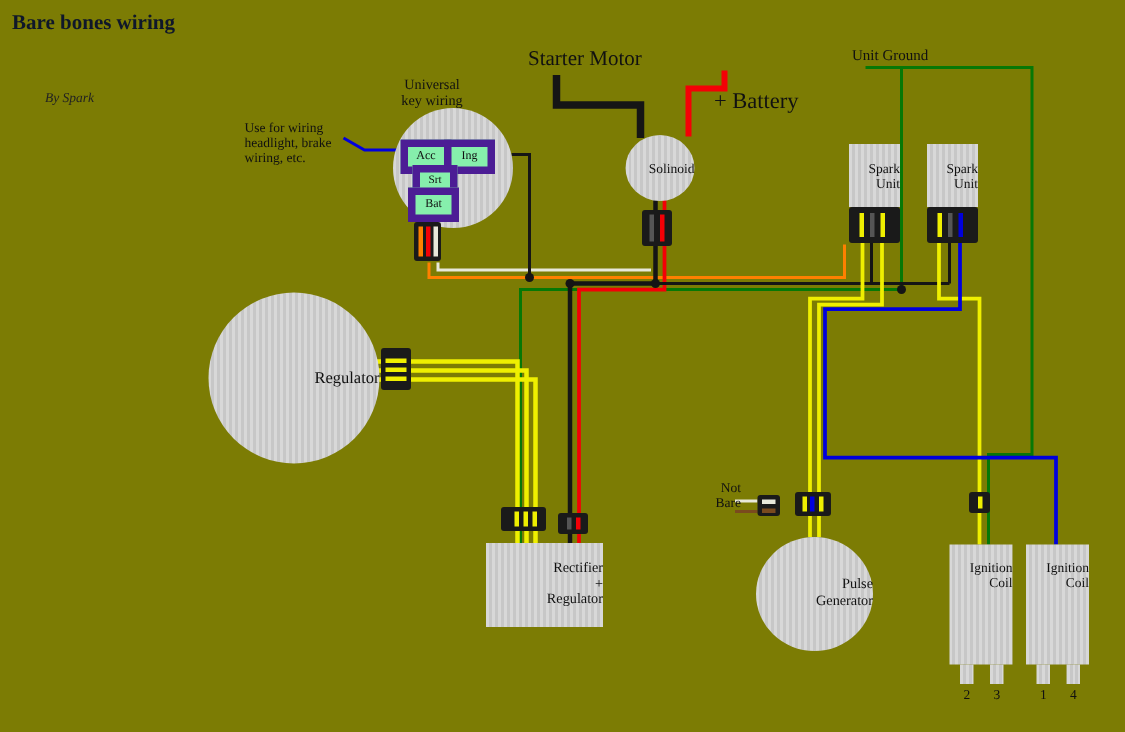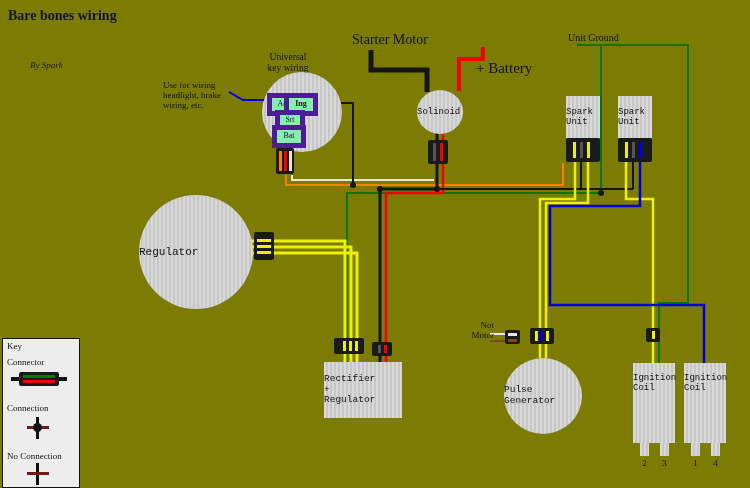--- a/index.html
+++ b/index.html
@@ -1,21 +1,21 @@
 <!DOCTYPE html>
 <html><head>
 <meta charset="utf-8">
 <style>
   html,body{margin:0;padding:0;background:#555;}
   .stage{position:relative;width:750px;height:488px;background:#7c7c04;overflow:hidden;
          font-family:"Liberation Serif",serif;color:#111;}
   .wires{position:absolute;left:0;top:0;width:750px;height:488px;}
   .comp{position:absolute;background:repeating-linear-gradient(90deg,#d8d8d8 0 2px,#c7c7c7 2px 4px);
-        display:flex;flex-direction:column;align-items:flex-start;justify-content:center;
-        text-align:center;line-height:1.15;font-family:Liberation Mono, monospace;}
+        display:flex;flex-direction:column;align-items:flex-end;justify-content:center;
+        text-align:center;line-height:1.15;}
   .circle{border-radius:50%;}
   .lbl{position:absolute;line-height:1.12;}
   .conn{position:absolute;background:#1a1a1a;border-radius:2px;}
   .conn i{position:absolute;display:block;}
   .st-yellow{background:#efef00}.st-red{background:#f40006}.st-orange{background:#ff8000}
   .st-blue{background:#0000dd}.st-green{background:#067806}.st-white{background:#e8e8da}
   .st-brown{background:#7a4a1e}.st-dark{background:#555}
   .kterm{position:absolute;background:#86efac;border:5px solid #4c1d95;font-size:8px;
          text-align:center;line-height:11px;}
   .termbox{position:absolute;background:repeating-linear-gradient(90deg,#d8d8d8 0 2px,#c7c7c7 2px 4px);}
@@ -79,21 +79,21 @@
   <div class="lbl" style="left:352px;top:32px;font-size:14px;">Starter Motor</div>
   <div class="lbl" style="left:476px;top:34px;font-size:15px;margin-top:26px;">+ Battery</div>
   <div class="lbl" style="left:568px;top:32px;font-size:10px;">Unit Ground</div>
 
   <div class="lbl" style="left:248px;top:52px;width:80px;font-size:9.5px;text-align:center;">
     <div>Universal</div>
     <div>key wiring</div>
   </div>
   <div class="comp circle" style="left:262px;top:72px;width:80px;height:80px;"></div>
   <div class="kterm" style="left:267px;top:93px;width:24px;height:13px;">Acc</div>
-  <div class="kterm" style="left:284px;top:93px;width:24px;height:13px;font-weight:bold;">Ing</div>
+  <div class="kterm" style="left:296px;top:93px;width:24px;height:13px;">Ing</div>
   <div class="kterm" style="left:275px;top:110px;width:20px;height:12px;line-height:10px;font-size:7.5px;">Srt</div>
   <div class="kterm" style="left:272px;top:125px;width:24px;height:13px;">Bat</div>
 
   <div class="comp circle" style="left:417px;top:90px;width:46px;height:44px;font-size:9px;">
     <div>Solinoid</div>
   </div>
 
   <div class="comp" style="left:566px;top:96px;width:34px;height:42px;font-size:9px;">
     <div>Spark</div>
     <div>Unit</div>
@@ -113,21 +113,21 @@
     <div>Regulator</div>
   </div>
 
   <div class="comp circle" style="left:504px;top:358px;width:78px;height:76px;font-size:9.5px;">
     <div>Pulse</div>
     <div>Generator</div>
   </div>
 
   <div class="lbl" style="left:462px;top:320px;width:32px;font-size:9px;text-align:right;">
     <div>Not</div>
-    <div>Motor</div>
+    <div>Bare</div>
   </div>
 
   <div class="comp" style="left:633px;top:363px;width:42px;height:80px;font-size:9px;justify-content:flex-start;padding-top:10px;box-sizing:border-box;">
     <div>Ignition</div>
     <div>Coil</div>
   </div>
   <div class="comp" style="left:684px;top:363px;width:42px;height:80px;font-size:9px;justify-content:flex-start;padding-top:10px;box-sizing:border-box;">
     <div>Ignition</div>
     <div>Coil</div>
   </div>
@@ -179,36 +179,14 @@
     <i class="st-yellow" style="left:16px;top:3px;width:3px;height:10px;"></i>
   </div>
   <div class="conn" style="left:505px;top:330px;width:15px;height:14px;">
     <i class="st-white" style="left:3px;top:3px;width:9px;height:3px;"></i>
     <i class="st-brown" style="left:3px;top:9px;width:9px;height:3px;"></i>
   </div>
   <div class="conn" style="left:646px;top:328px;width:14px;height:14px;">
     <i class="st-yellow" style="left:6px;top:3px;width:3px;height:8px;"></i>
   </div>
 
-  <div class="keybox">
-    <div class="t" style="top:2px;">Key</div>
-    <div class="t" style="top:18px;">Connector</div>
-    <div class="legsym" style="left:8px;top:33px;width:56px;height:14px;">
-      <i style="position:absolute;left:0;top:5px;width:8px;height:4px;background:#111;display:block;"></i>
-      <i style="position:absolute;left:8px;top:0;width:40px;height:14px;background:#1a1a1a;border-radius:2px;display:block;"></i>
-      <i class="st-green" style="position:absolute;left:12px;top:3px;width:32px;height:3px;display:block;"></i>
-      <i class="st-red" style="position:absolute;left:12px;top:8px;width:32px;height:3px;display:block;"></i>
-      <i style="position:absolute;left:48px;top:5px;width:8px;height:4px;background:#111;display:block;"></i>
-    </div>
-    <div class="t" style="top:64px;">Connection</div>
-    <div class="cross" style="left:24px;top:78px;">
-      <i class="cv"></i>
-        <i class="ch"></i>
-        <i class="cd"></i>
-    </div>
-    <div class="t" style="top:112px;">No Connection</div>
-    <div class="cross" style="left:24px;top:124px;">
-      <i class="cv"></i>
-        <i class="ch"></i>
-    </div>
-  </div>
 
 </div>
 
 </body></html>

